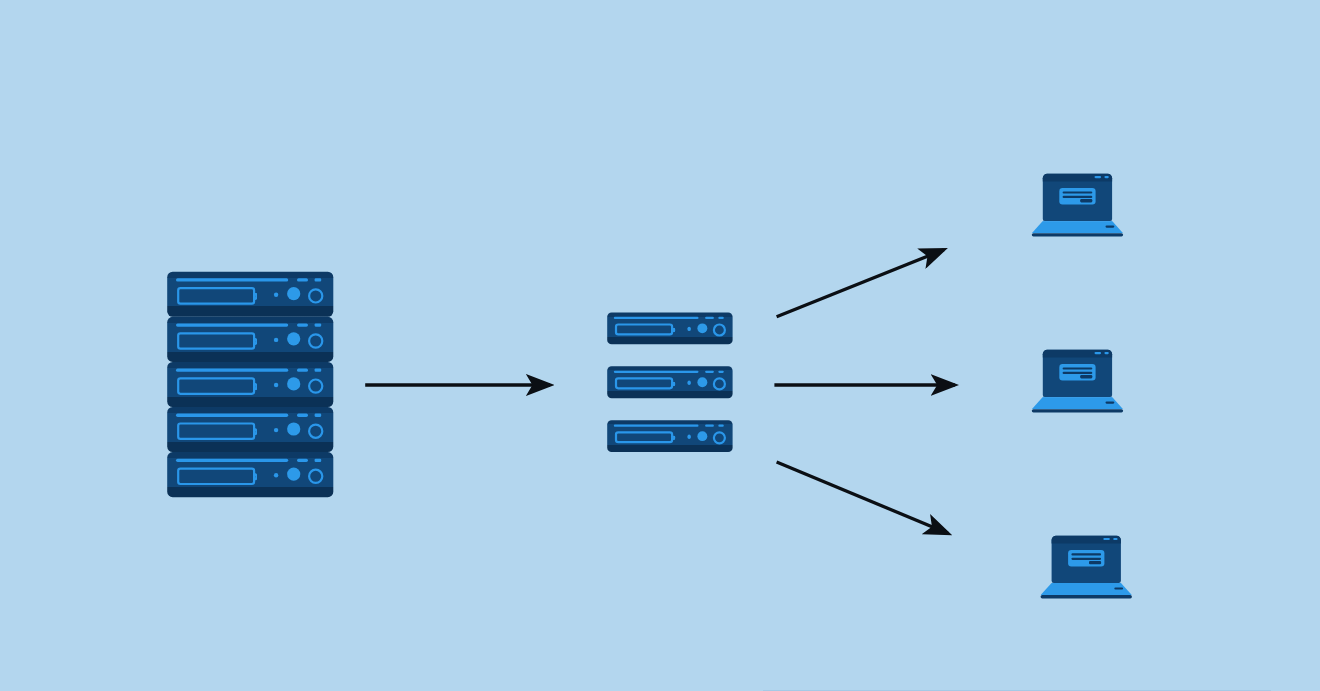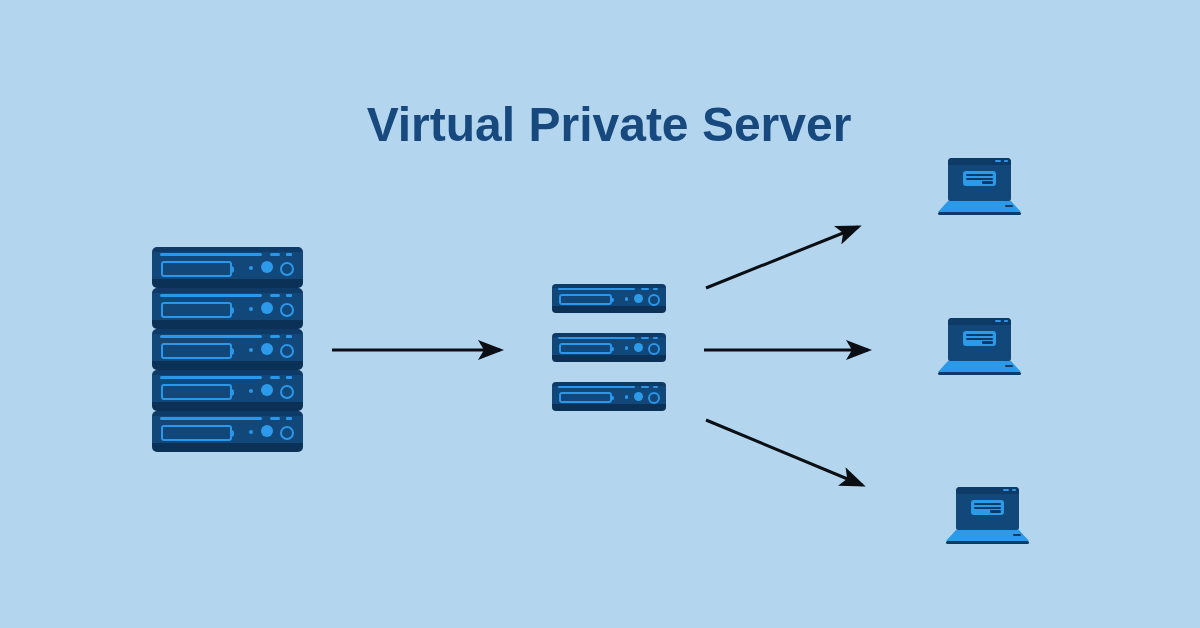--- a/index.html
+++ b/index.html
@@ -136,21 +136,20 @@
     position:absolute;left:0;top:54px;width:83px;height:3px;
     background:var(--device-top,#0d3a66);
     border-radius:2px;
   }
 </style>
 </head>
 <body>
 
 <div class="canvas">
 
-  <div class="title">Virtual Private Server</div>
 
   <svg class="arrows" xmlns="http://www.w3.org/2000/svg">
     <defs>
       <marker id="arrowhead" markerUnits="userSpaceOnUse" markerWidth="26" markerHeight="20" refX="22" refY="10" orient="auto">
         <polygon points="0,0 26,10 0,20 6,10" fill="#0b0f14"></polygon>
       </marker>
     </defs>
   <line x1="332" y1="350" x2="500" y2="350" stroke="#0b0f14" stroke-width="3" marker-end="url(#arrowhead)"></line>
       <line x1="706" y1="288" x2="858" y2="227" stroke="#0b0f14" stroke-width="3" marker-end="url(#arrowhead)"></line>
       <line x1="704" y1="350" x2="868" y2="350" stroke="#0b0f14" stroke-width="3" marker-end="url(#arrowhead)"></line>

